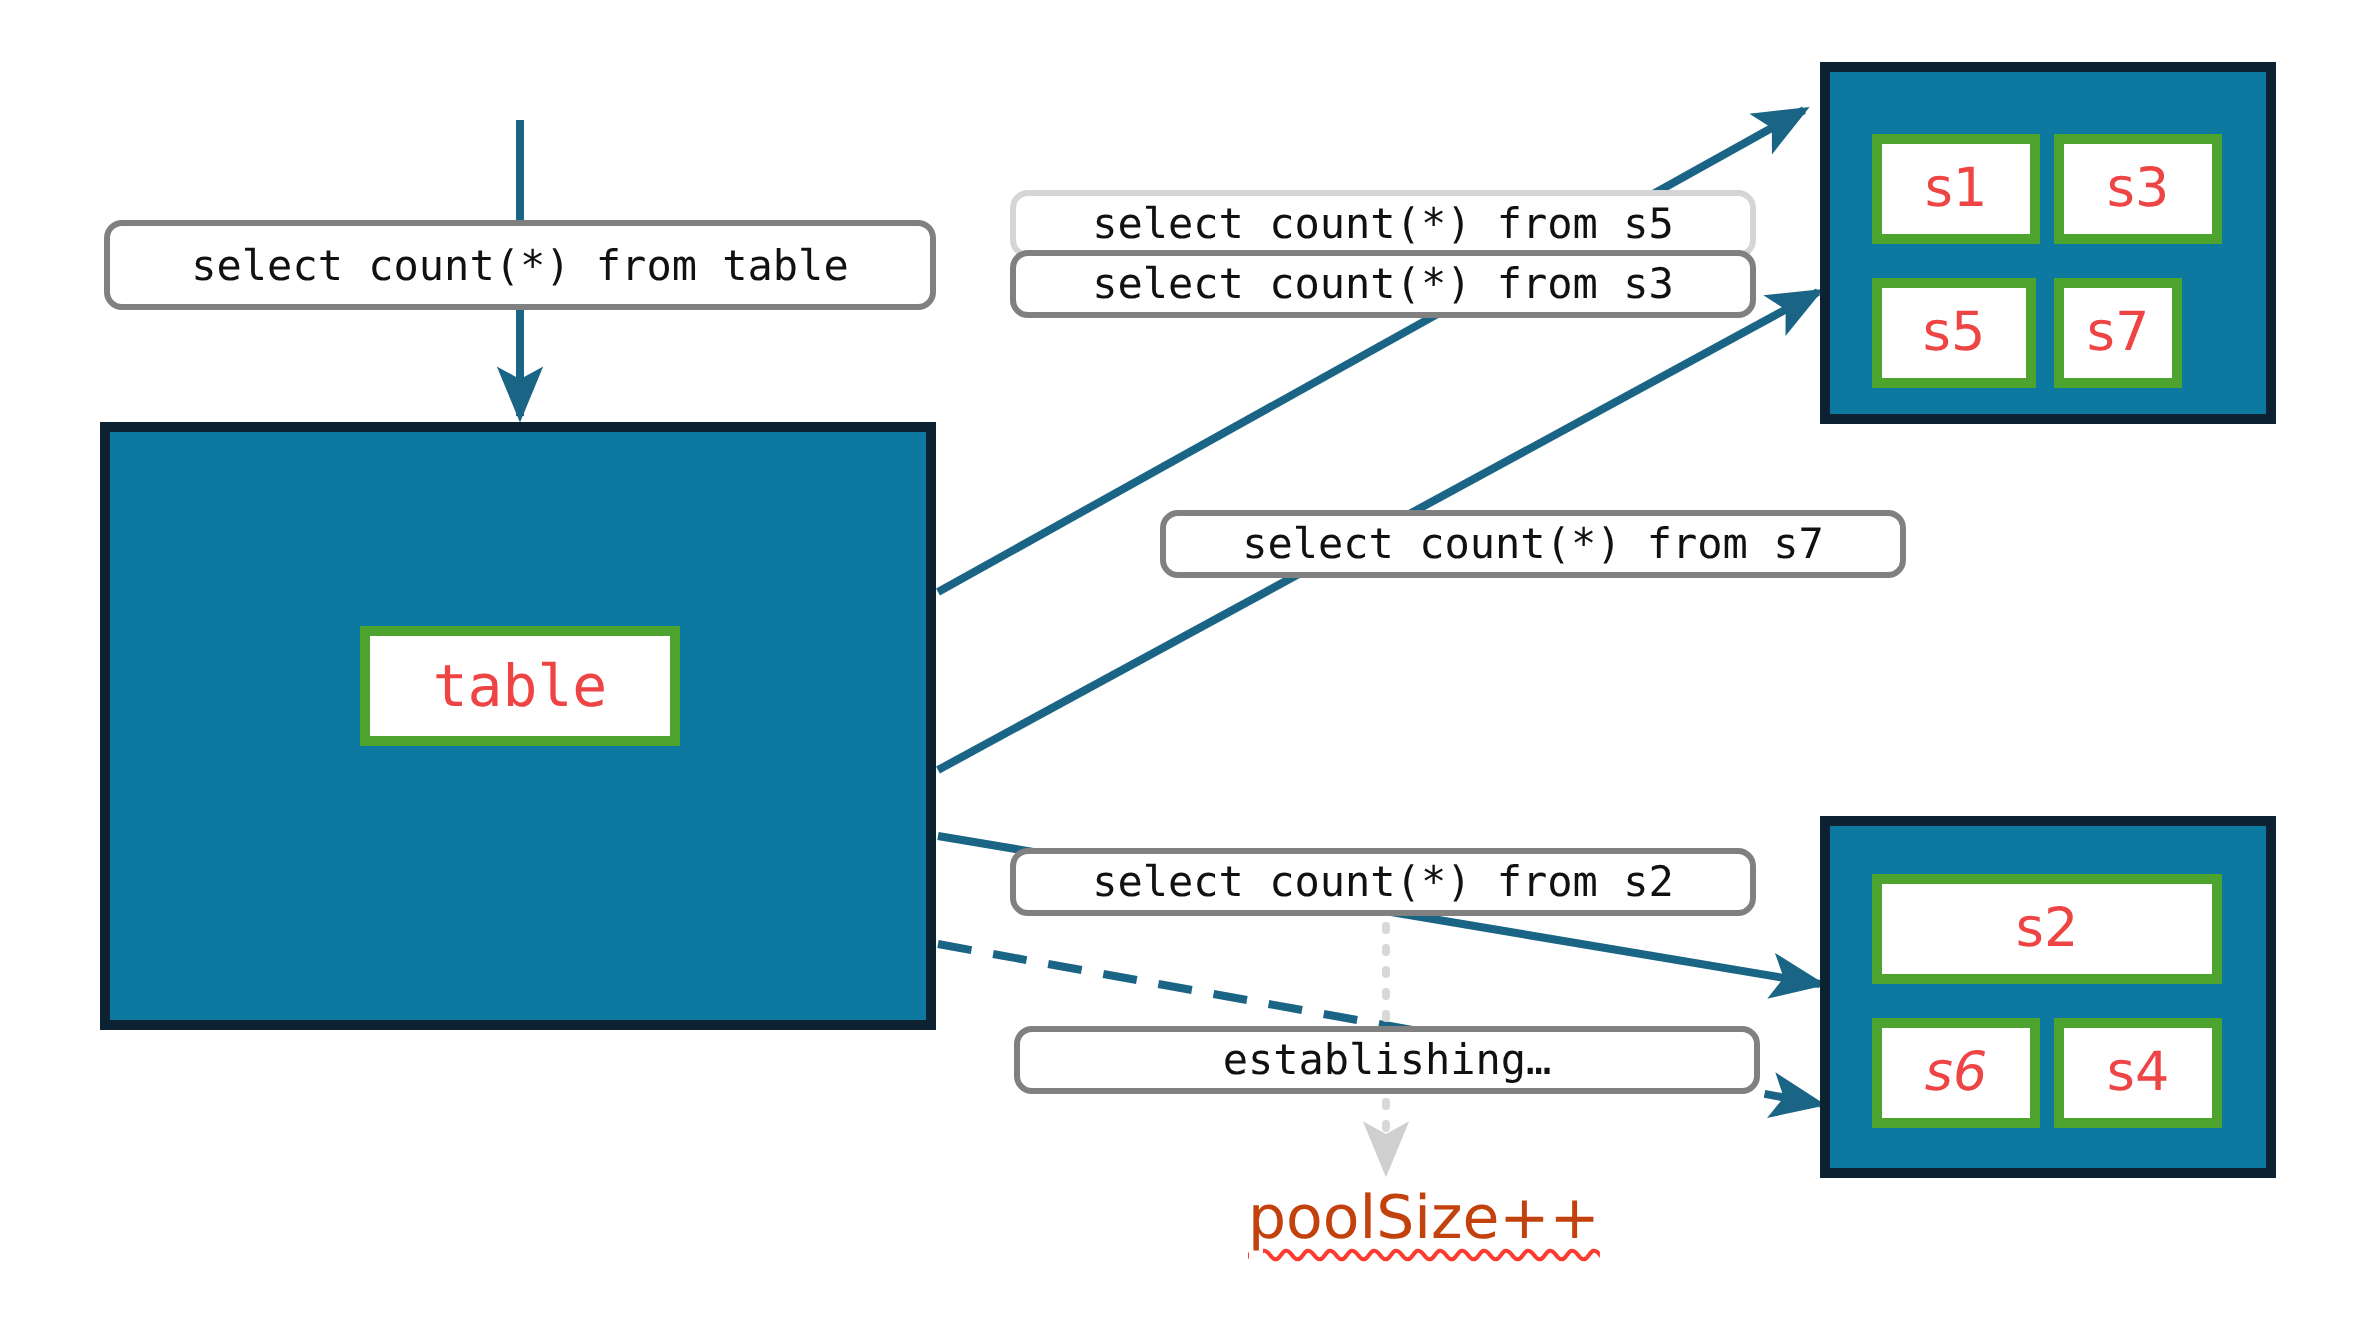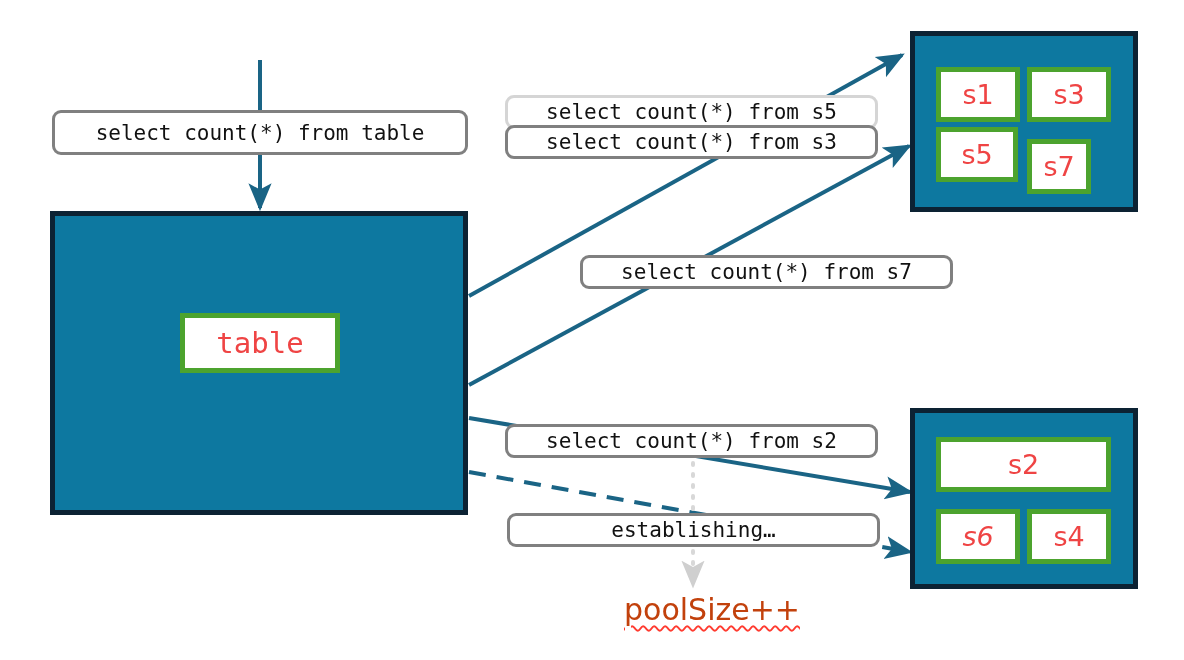--- a/index.html
+++ b/index.html
@@ -153,21 +153,21 @@
   </div>
 
   <div class="group-box" style="left:910px; top:31px; width:228px; height:181px;">
   </div>
   <div class="node" style="left:936px; top:67px; width:84px; height:55px;">
     <span>s1</span>
   </div>
   <div class="node" style="left:1027px; top:67px; width:84px; height:55px;">
     <span>s3</span>
   </div>
-  <div class="node" style="left:936px; top:127px; width:82px; height:55px;">
+  <div class="node" style="left:936px; top:139px; width:82px; height:55px;">
     <span>s5</span>
   </div>
   <div class="node" style="left:1027px; top:139px; width:64px; height:55px;">
     <span>s7</span>
   </div>
 
   <div class="group-box" style="left:910px; top:408px; width:228px; height:181px;">
   </div>
   <div class="node" style="left:936px; top:437px; width:175px; height:55px;">
     <span>s2</span>

